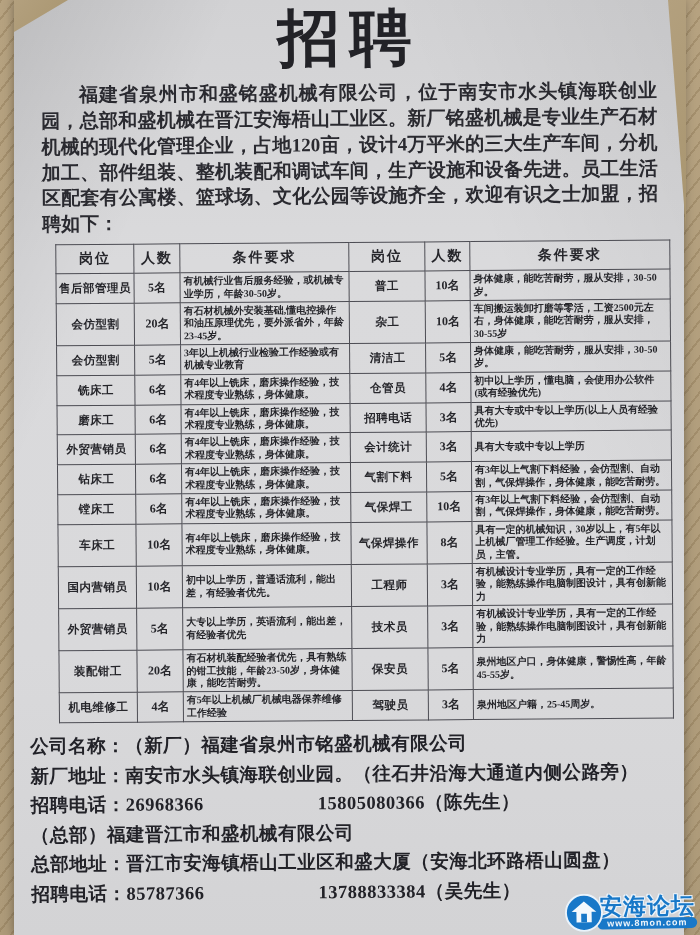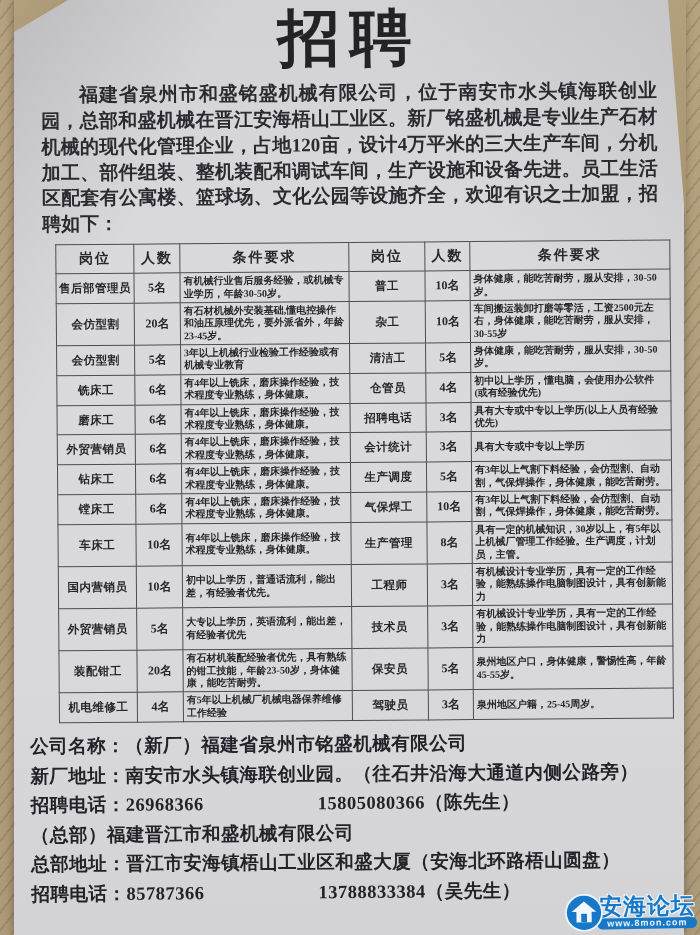--- a/index.html
+++ b/index.html
@@ -145,37 +145,37 @@
             <td class="c1">6名</td>
             <td class="c2">有4年以上铣床，磨床操作经验，技术程度专业熟练，身体健康。</td>
             <td class="c0">会计统计</td>
             <td class="c1">3名</td>
             <td class="c2">具有大专或中专以上学历</td>
           </tr>
           <tr>
             <td class="c0">钻床工</td>
             <td class="c1">6名</td>
             <td class="c2">有4年以上铣床，磨床操作经验，技术程度专业熟练，身体健康。</td>
-            <td class="c0">生产调度</td>
+            <td class="c0">气割下料</td>
             <td class="c1">5名</td>
             <td class="c2">有3年以上气割下料经验，会仿型割、自动割，气保焊操作，身体健康，能吃苦耐劳。</td>
           </tr>
           <tr>
             <td class="c0">镗床工</td>
             <td class="c1">6名</td>
             <td class="c2">有4年以上铣床，磨床操作经验，技术程度专业熟练，身体健康。</td>
             <td class="c0">气保焊工</td>
             <td class="c1">10名</td>
             <td class="c2">有3年以上气割下料经验，会仿型割、自动割，气保焊操作，身体健康，能吃苦耐劳。</td>
           </tr>
           <tr>
             <td class="c0">车床工</td>
             <td class="c1">10名</td>
             <td class="c2">有4年以上铣床，磨床操作经验，技术程度专业熟练，身体健康。</td>
-            <td class="c0">生产管理</td>
+            <td class="c0">气保焊操作</td>
             <td class="c1">8名</td>
             <td class="c2">具有一定的机械知识，30岁以上，有5年以上机械厂管理工作经验。生产调度，计划员，主管。</td>
           </tr>
           <tr>
             <td class="c0">国内营销员</td>
             <td class="c1">10名</td>
             <td class="c2">初中以上学历，普通话流利，能出差，有经验者优先。</td>
             <td class="c0">工程师</td>
             <td class="c1">3名</td>
             <td class="c2">有机械设计专业学历，具有一定的工作经验，能熟练操作电脑制图设计，具有创新能力</td>

